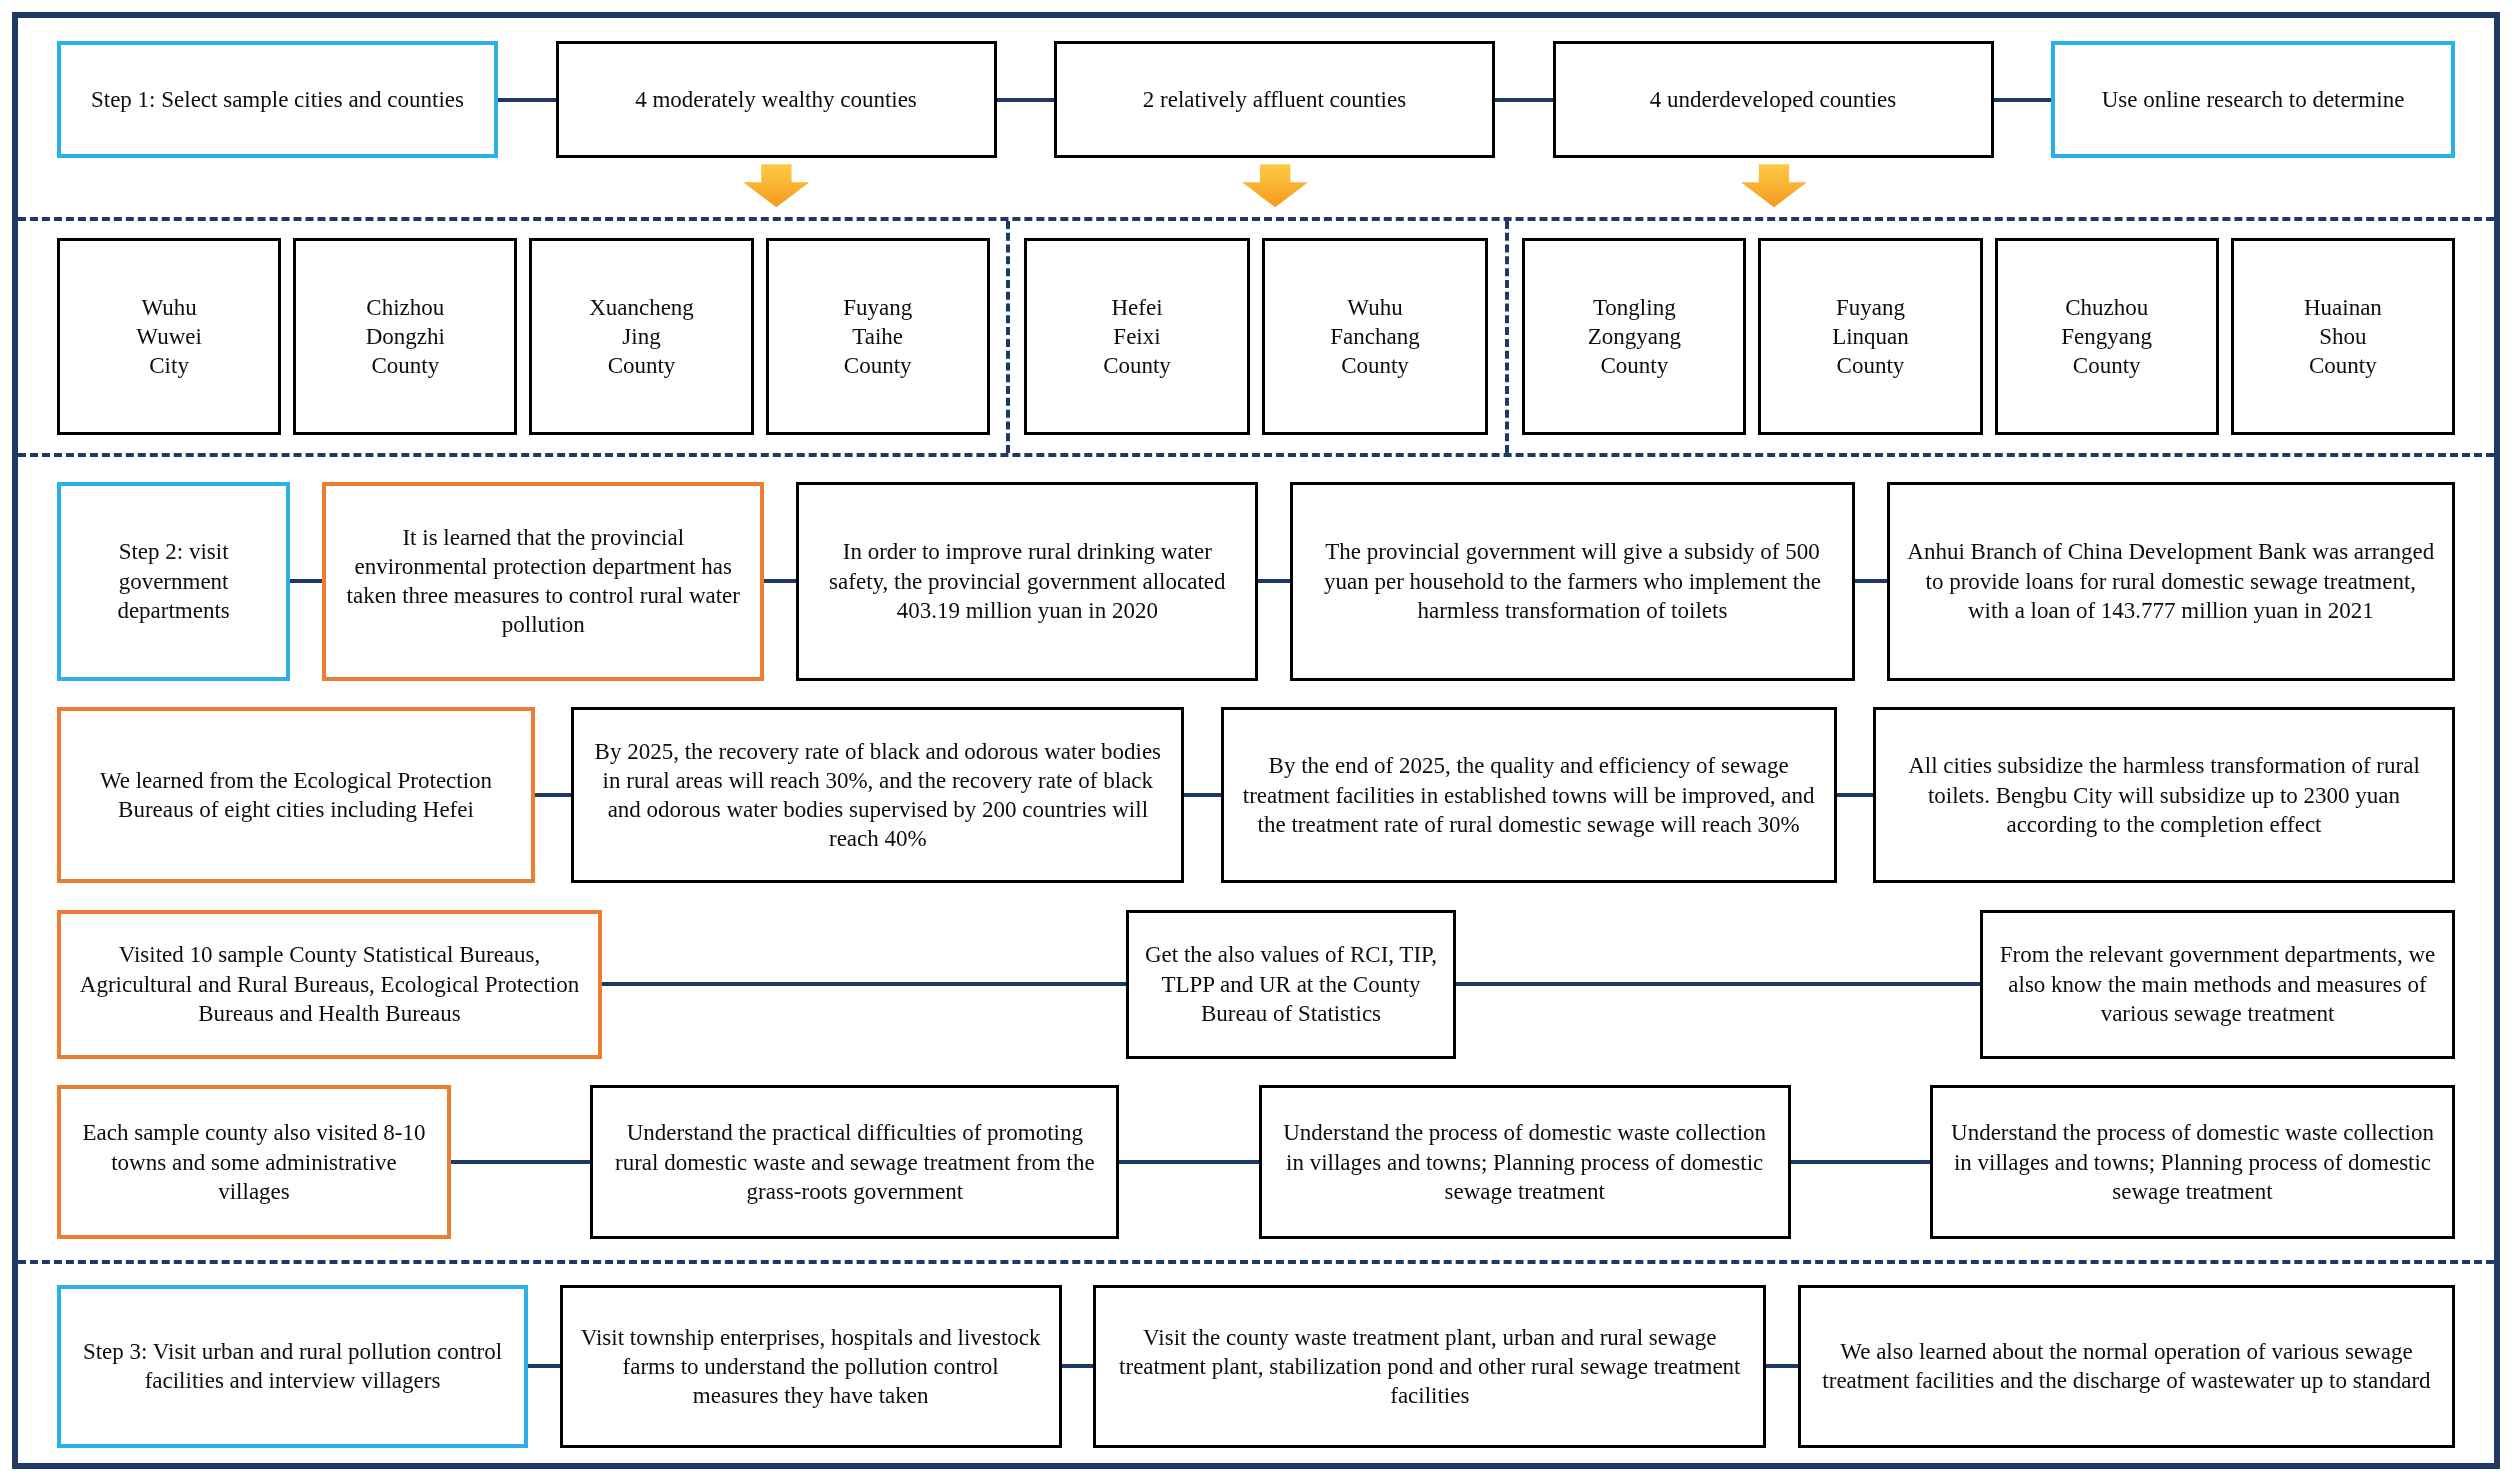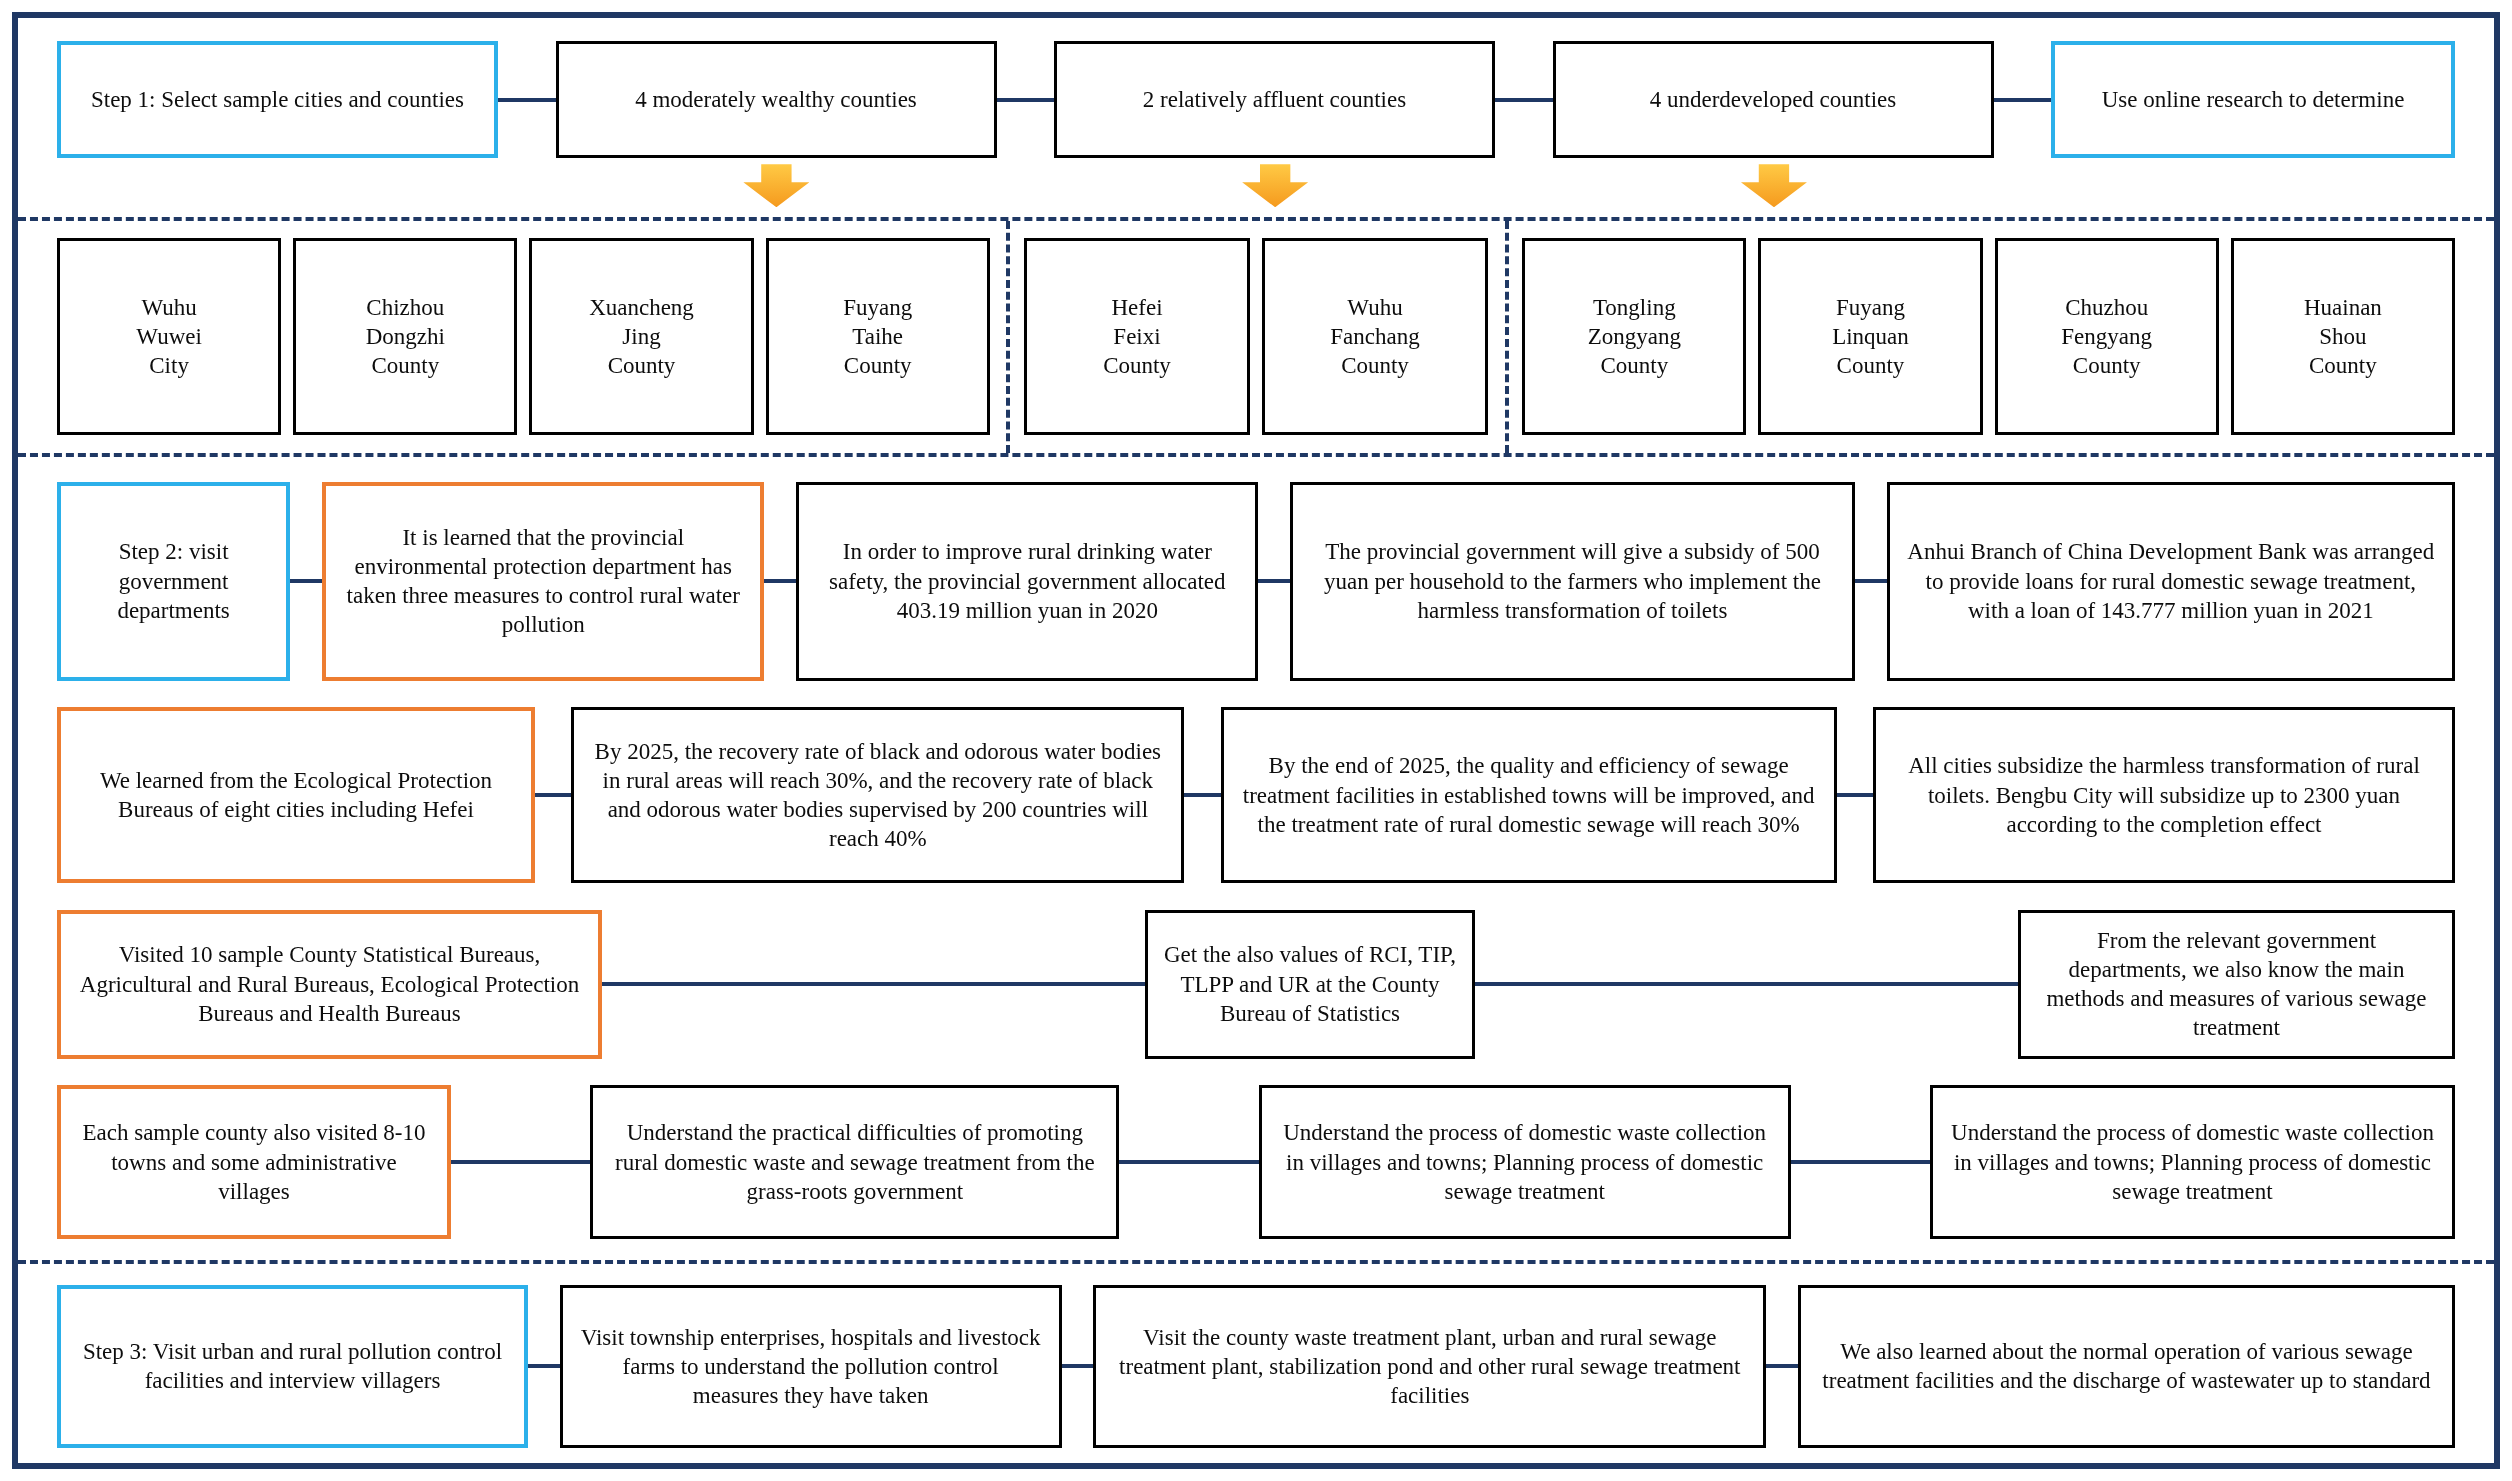--- a/index.html
+++ b/index.html
@@ -184,21 +184,21 @@
   <div class="row connected hB mt38">
     <div class="box orange" style="width:478px">We learned from the Ecological Protection Bureaus of eight cities including Hefei</div>
     <div class="box" style="width:613px">By 2025, the recovery rate of black and odorous water bodies in rural areas will reach 30%, and the recovery rate of black and odorous water bodies supervised by 200 countries will reach 40%</div>
     <div class="box" style="width:616px">By the end of 2025, the quality and efficiency of sewage treatment facilities in established towns will be improved, and the treatment rate of rural domestic sewage will reach 30%</div>
     <div class="box" style="width:582px">All cities subsidize the harmless transformation of rural toilets. Bengbu City will subsidize up to 2300 yuan according to the completion effect</div>
   </div>
 
   <div class="row connected hC mt38">
     <div class="box orange" style="width:545px">Visited 10 sample County Statistical Bureaus, Agricultural and Rural Bureaus, Ecological Protection Bureaus and Health Bureaus</div>
     <div class="box" style="width:330px">Get the also values of RCI, TIP, TLPP and UR at the County Bureau of Statistics</div>
-    <div class="box" style="width:437px">From the relevant government departments, we also know the main methods and measures of various sewage treatment</div>
+    <div class="box" style="width:475px">From the relevant government departments, we also know the main methods and measures of various sewage treatment</div>
   </div>
 
   <div class="row connected hD mt38">
     <div class="box orange" style="width:394px">Each sample county also visited 8-10 towns and some administrative villages</div>
     <div class="box" style="width:529px">Understand the practical difficulties of promoting rural domestic waste and sewage treatment from the grass-roots government</div>
     <div class="box" style="width:532px">Understand the process of domestic waste collection in villages and towns; Planning process of domestic sewage treatment</div>
     <div class="box" style="width:525px">Understand the process of domestic waste collection in villages and towns; Planning process of domestic sewage treatment</div>
   </div>
 
   <div class="dashed-hr"></div>

